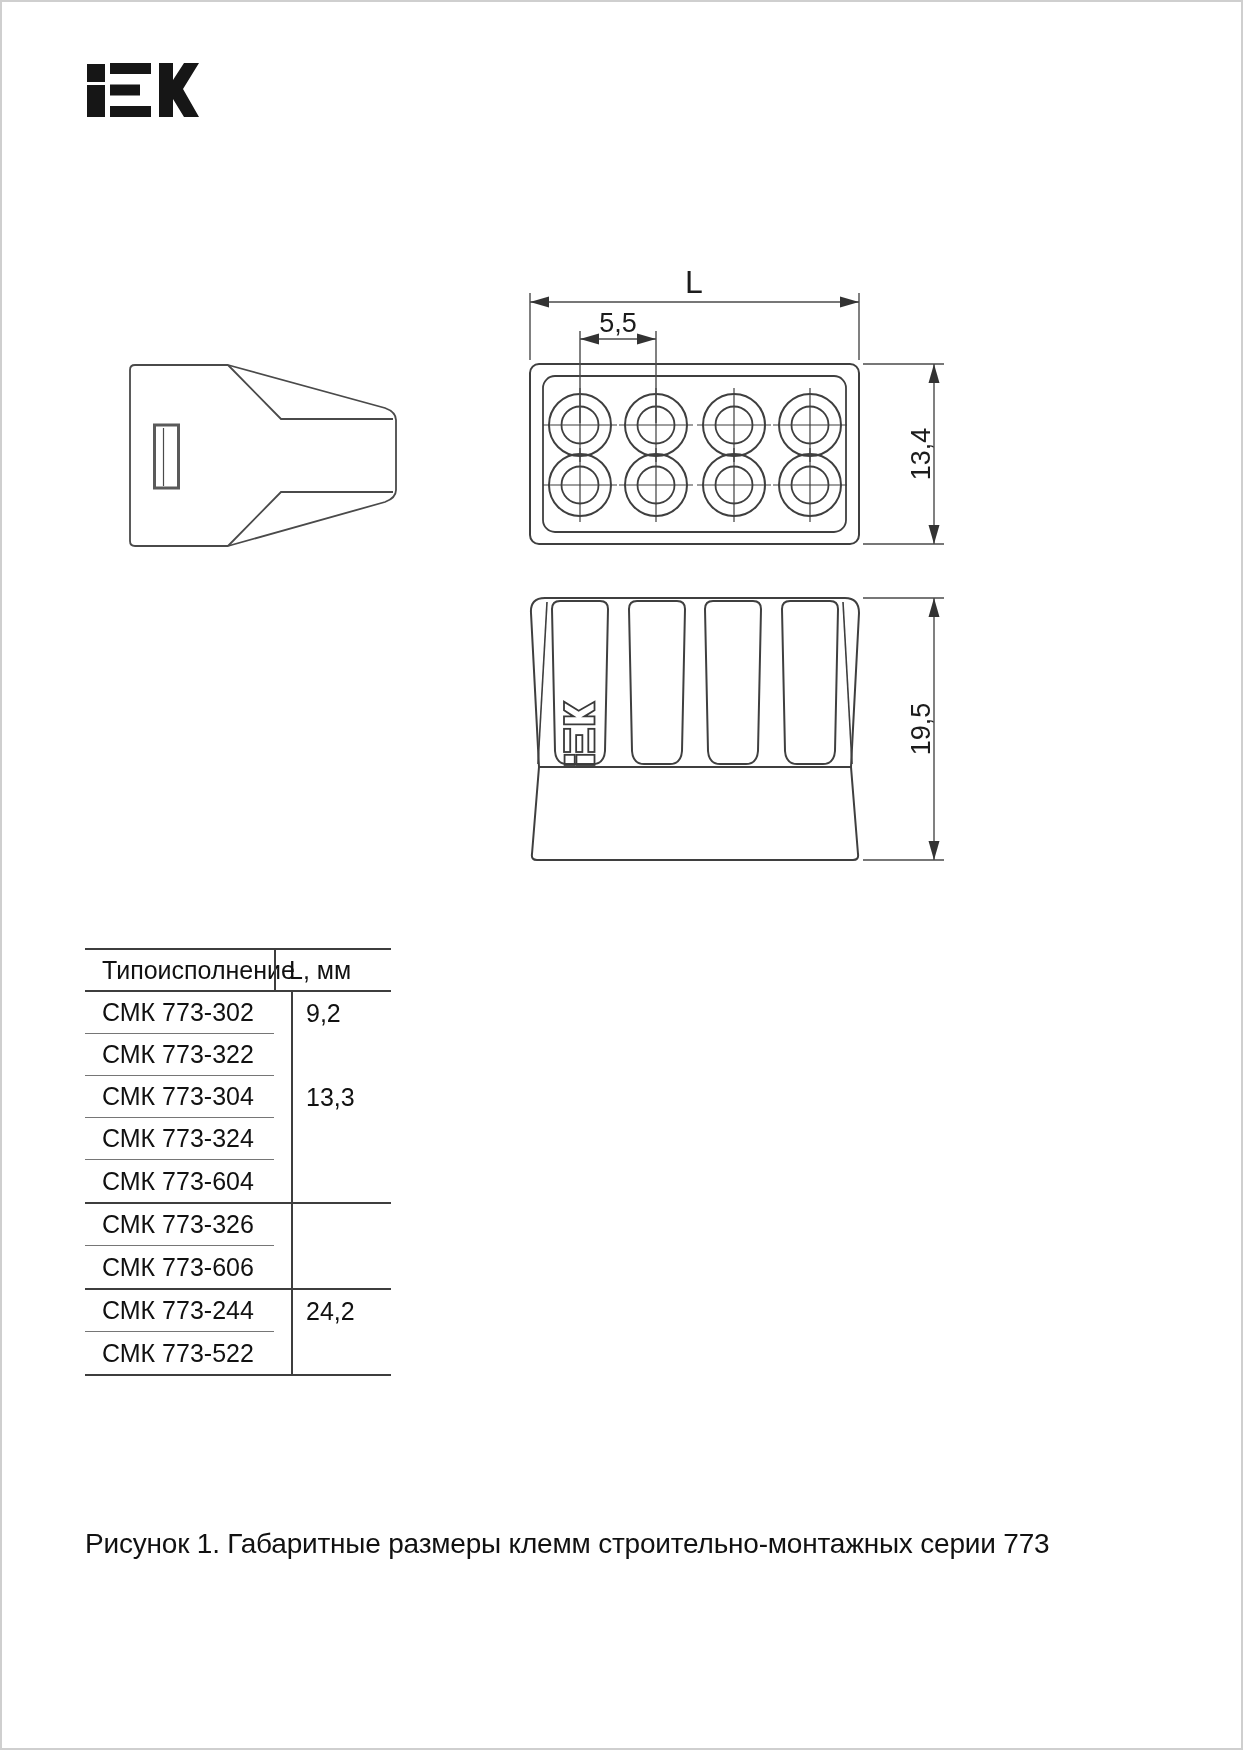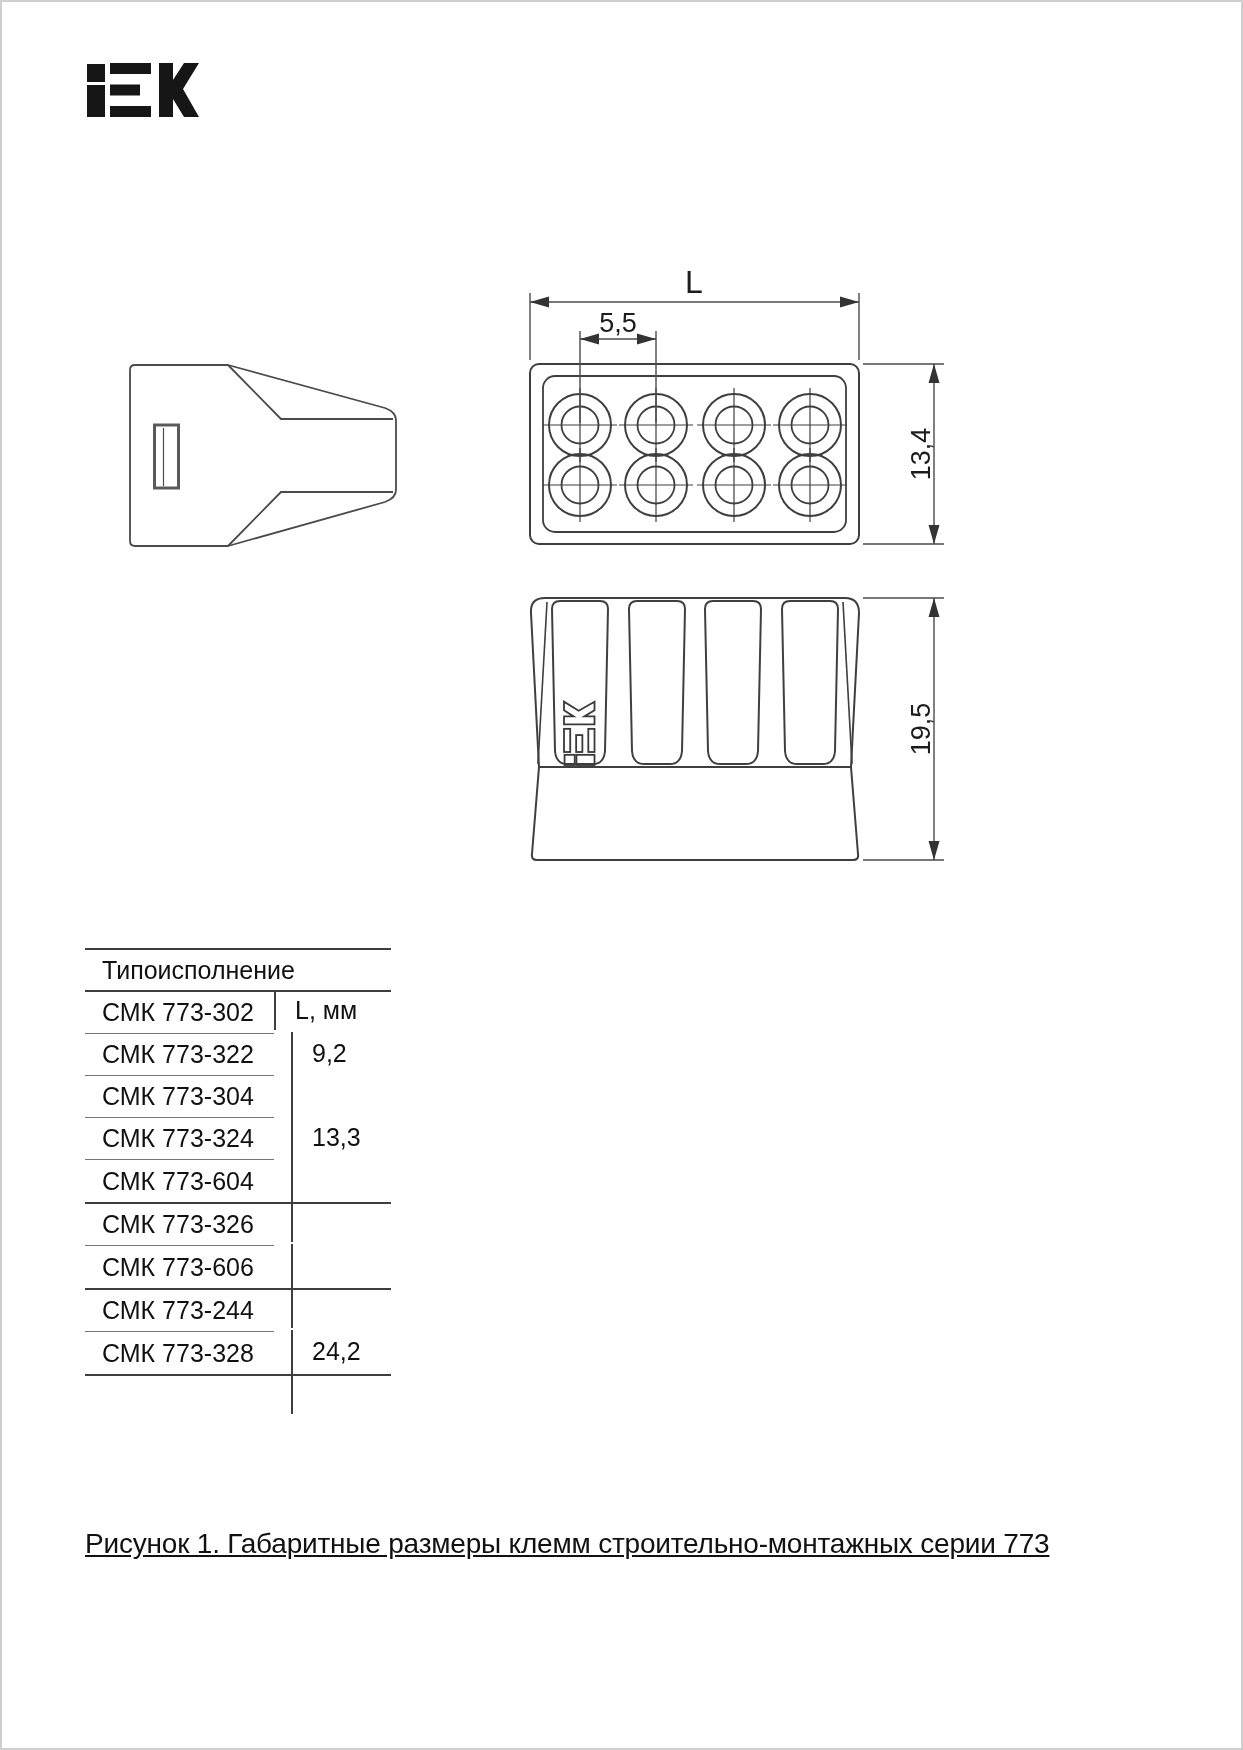--- a/index.html
+++ b/index.html
@@ -10,24 +10,24 @@
   }
   svg text{fill:#1c1c1c;}
   .drawing-svg{position:absolute;left:0;top:0;}
   
   .spec-table{position:absolute;left:83px;top:946px;width:306px;font-size:25px;color:#111;}
   .t-header{display:flex;height:40px;border-top:2px solid #3e3e3e;border-bottom:2px solid #3e3e3e;}
   .t-row{display:flex;height:42px;gap:17px;}
   .t-row.group-end{border-bottom:2px solid #3e3e3e;}
   .t-cell{display:flex;align-items:center;box-sizing:border-box;height:100%;}
   .c1{width:189px;padding-left:17px;}
-  .c2{flex:1;padding-left:19px;border-left:2px solid #3e3e3e;margin-top:40px;}
+  .c2{flex:1;padding-left:13px;border-left:2px solid #3e3e3e;}
   .t-row.has-sep .c1{border-bottom:1.5px solid #767676;}
   
-  .caption{position:absolute;left:83px;top:1526px;font-size:28px;letter-spacing:-0.2px;white-space:nowrap;color:#111;text-decoration:underline;}
+  .caption{position:absolute;left:83px;top:1526px;font-size:28px;letter-spacing:-0.2px;white-space:nowrap;color:#111;}
 </style>
 </head>
 <body>
 
 <div class="page">
 
   <svg class="drawing-svg" width="1243" height="910" viewBox="0 0 1243 910">
     <defs>
       <g id="iek-logo">
         <rect x="0" y="1" width="18" height="18"></rect>
@@ -153,21 +153,21 @@
         </div>
         <div class="t-row group-end">
           <div class="t-cell c1">СМК 773-606</div>
           <div class="t-cell c2"></div>
         </div>
         <div class="t-row has-sep">
           <div class="t-cell c1">СМК 773-244</div>
           <div class="t-cell c2">24,2</div>
         </div>
         <div class="t-row group-end">
-          <div class="t-cell c1">СМК 773-328</div>
+          <div class="t-cell c1">СМК 773-522</div>
           <div class="t-cell c2"></div>
         </div>
       </div>
   </div>
 
   <div class="caption">Рисунок 1. Габаритные размеры клемм строительно-монтажных серии 773</div>
 
 </div>
 
 </body></html>

